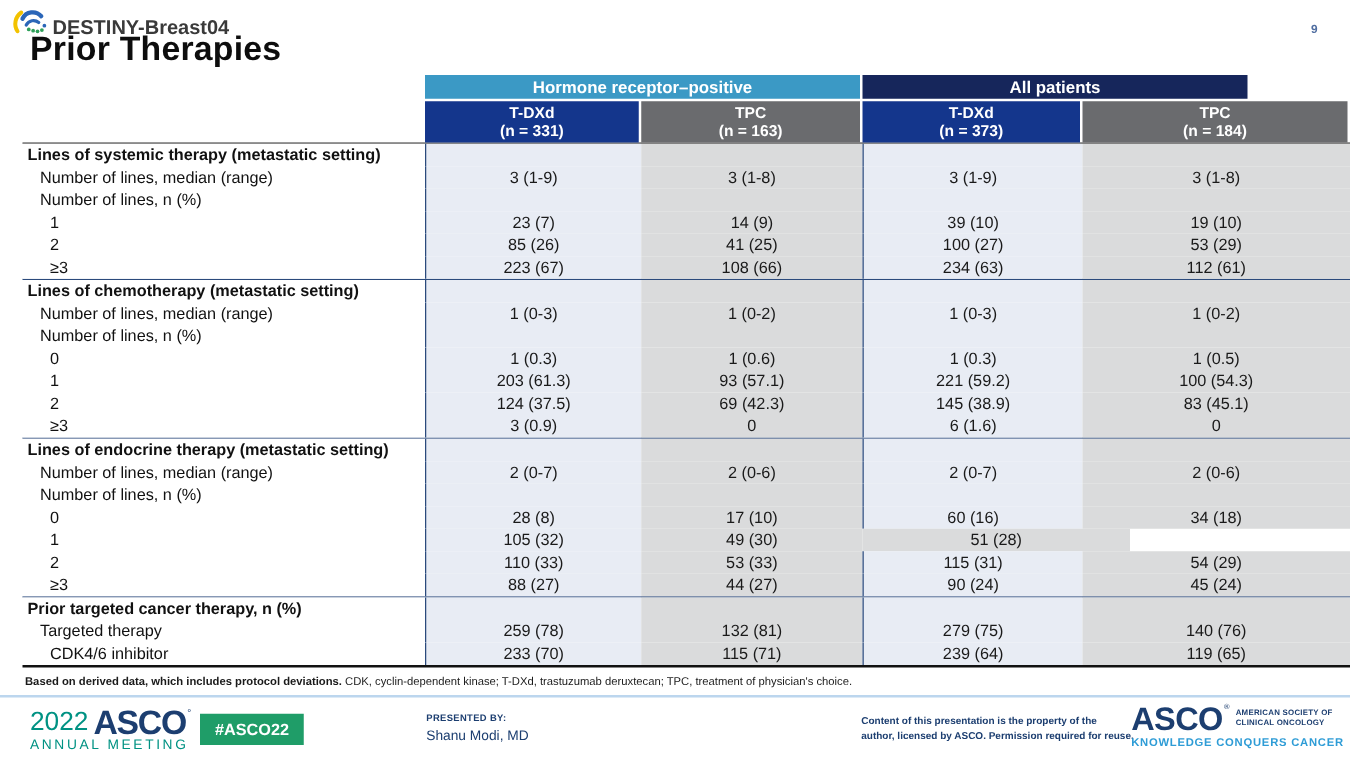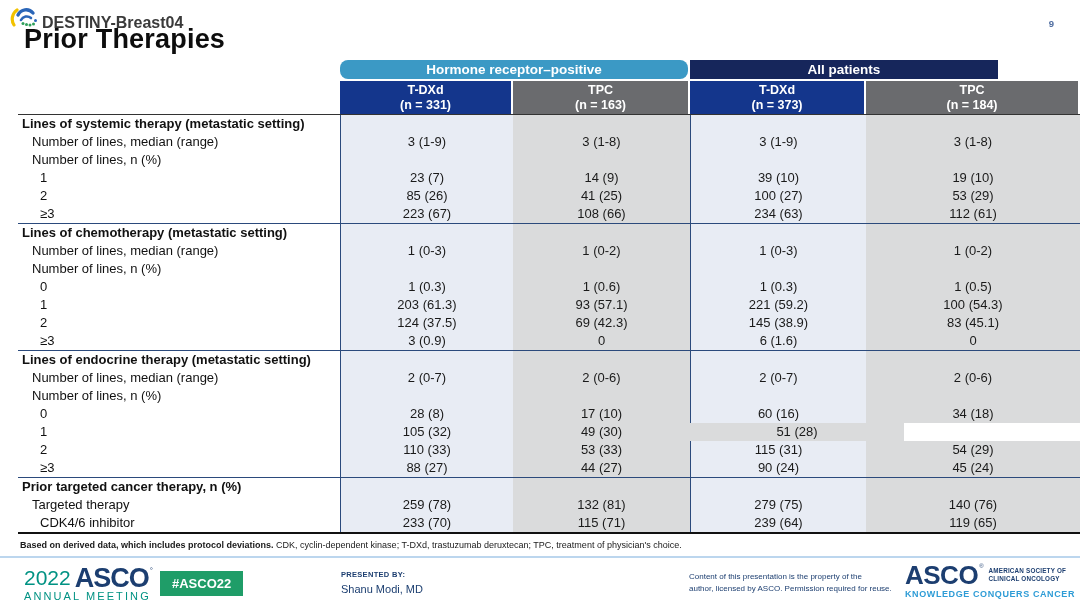--- a/index.html
+++ b/index.html
@@ -11,21 +11,21 @@
   .trial-name{position:absolute;left:42px;top:14px;font-size:16px;
               font-weight:700;color:#3a3a3a;}
   .page-title{position:absolute;left:24px;top:24px;font-size:27px;font-weight:700;
               color:#0d0d0d;letter-spacing:.2px;}
   .page-num{position:absolute;right:26px;top:18px;font-size:9.5px;font-weight:700;color:#4f6da0;}
 
   
   .table{position:absolute;left:18px;top:60px;width:1062px;}
   .group-row{display:flex;margin-left:322px;height:19px;margin-bottom:2px;}
   .group{color:#fff;font-weight:700;font-size:13.5px;text-align:center;line-height:19px;}
-  .group.hr{width:348px;background:var(--hr-band,#3b99c5);border-radius:8px;}
+  .group.hr{width:348px;background:var(--hr-band,#3b99c5);}
   .group.all{width:308px;background:var(--all-band,#16265b);margin-left:2px;}
 
   .col-row{display:flex;margin-left:322px;height:33px;}
   .col-head{color:#fff;font-weight:700;font-size:12.5px;text-align:center;display:flex;
             flex-direction:column;justify-content:center;line-height:15px;box-sizing:border-box;}
   .col-head+.col-head{margin-left:2px;}
   .col-head.tdxd{background:var(--tdxd-header,#14368c);}
   .col-head.tpc{background:var(--tpc-header,#6a6b6e);}
   .col-head.h0{width:171px;}.col-head.h1{width:175px;}
   .col-head.h2{width:174px;}.col-head.h3{width:212px;}
@@ -57,21 +57,21 @@
   .f-reg{font-size:8px;color:#1c3e70;margin-left:1px;align-self:flex-start;}
   .f-line2{color:var(--teal,#009283);font-size:11px;letter-spacing:2.1px;margin-top:0px;}
 
   .badge{position:absolute;left:160px;top:571px;background:var(--badge-green,#1f9d68);
          color:#fff;font-weight:700;font-size:13px;padding:5px 12px;}
 
   .presented{position:absolute;left:305px;top:570px;color:#1c3e70;margin-left:36px;}
   .presented .plabel{font-size:7.5px;font-weight:700;letter-spacing:.3px;}
   .presented .pname{font-size:11px;margin-top:4px;}
 
-  .disclaimer{position:absolute;left:689px;top:571px;font-size:8px;font-weight:400;
+  .disclaimer{position:absolute;left:689px;top:571px;font-size:8px;font-weight:700;
               color:#1c3e70;line-height:1.45;}
 
   .asco-logo{position:absolute;left:905px;top:563px;width:165px;}
   .al-top{display:flex;align-items:flex-start;}
   .al-word{font-size:26px;font-weight:900;color:#1c3e70;letter-spacing:-.5px;line-height:24px;}
   .al-reg{font-size:6px;color:#1c3e70;margin-left:1px;}
   .al-society{font-size:6.3px;color:#1c3e70;margin-left:5px;line-height:8px;margin-top:4px;
               font-weight:700;letter-spacing:.2px;}
   .al-tag{font-size:9px;font-weight:800;color:var(--tagline-blue,#2e9cd6);
           letter-spacing:.6px;margin-top:2px;white-space:nowrap;}

